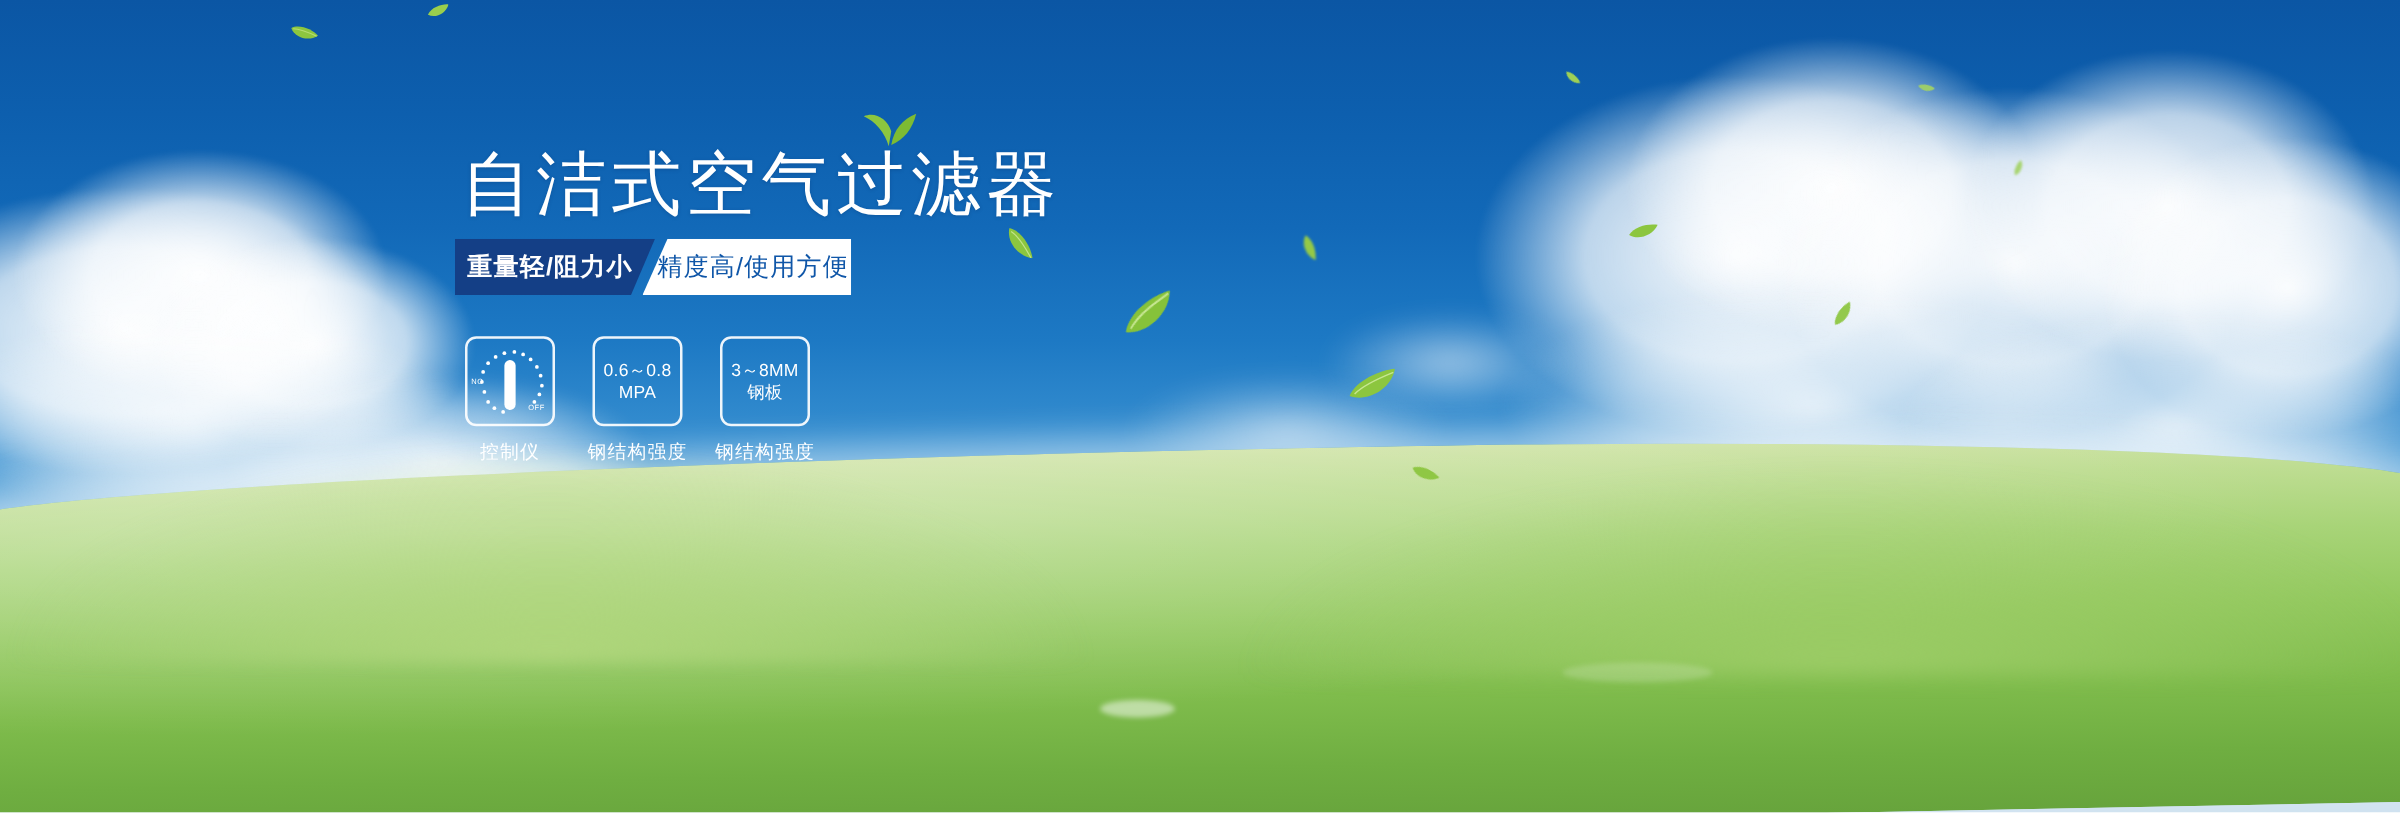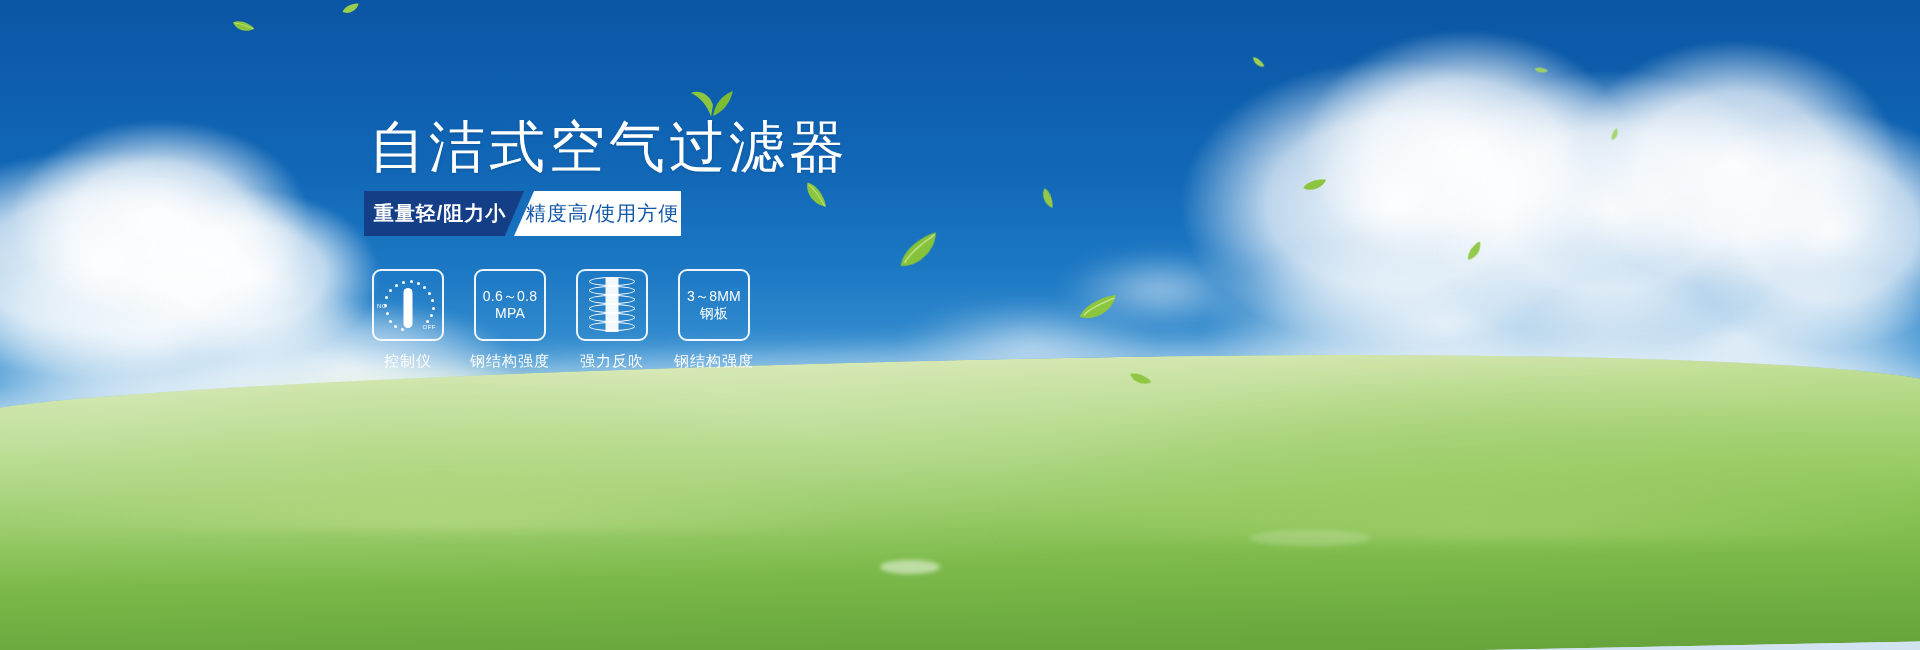--- a/index.html
+++ b/index.html
@@ -252,34 +252,20 @@
       <div class="feature">
         <div class="fbox">
           <div class="ftext">
             <div>0.6～0.8</div>
             <div>MPA</div>
           </div>
         </div>
         <div class="fcap">钢结构强度</div>
       </div>
 
-      <div class="feature">
-        <div class="fbox">
-          <div class="coil">
-            <div class="stem"></div>
-            <div class="ell" style="top:0px;"></div>
-            <div class="ell" style="top:9px;"></div>
-            <div class="ell" style="top:18px;"></div>
-            <div class="ell" style="top:27px;"></div>
-            <div class="ell" style="top:36px;"></div>
-            <div class="ell" style="top:45px;"></div>
-          </div>
-        </div>
-        <div class="fcap">强力反吹</div>
-      </div>
 
       <div class="feature">
         <div class="fbox">
           <div class="ftext">
             <div>3～8MM</div>
             <div>钢板</div>
           </div>
         </div>
         <div class="fcap">钢结构强度</div>
       </div>

